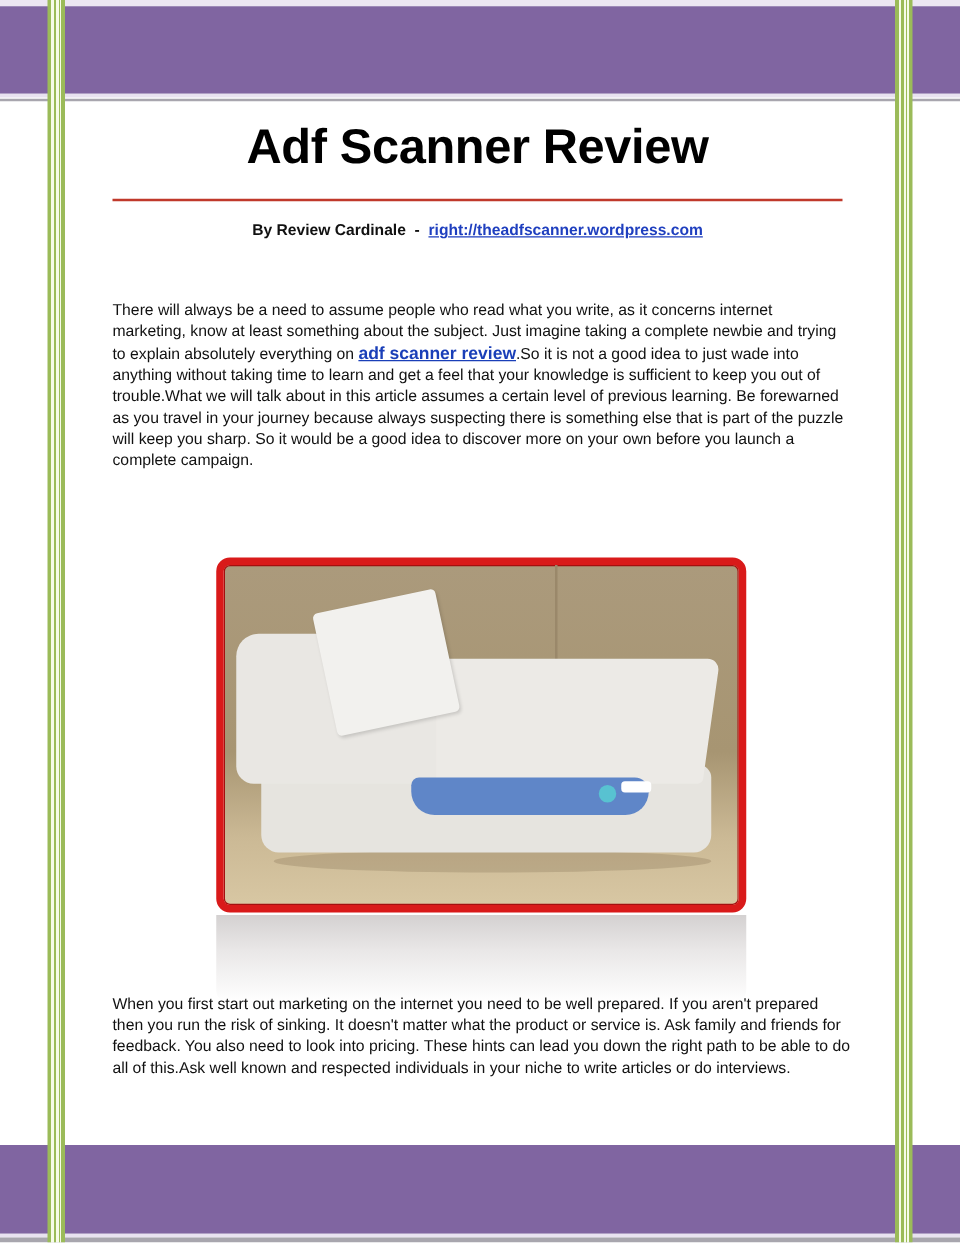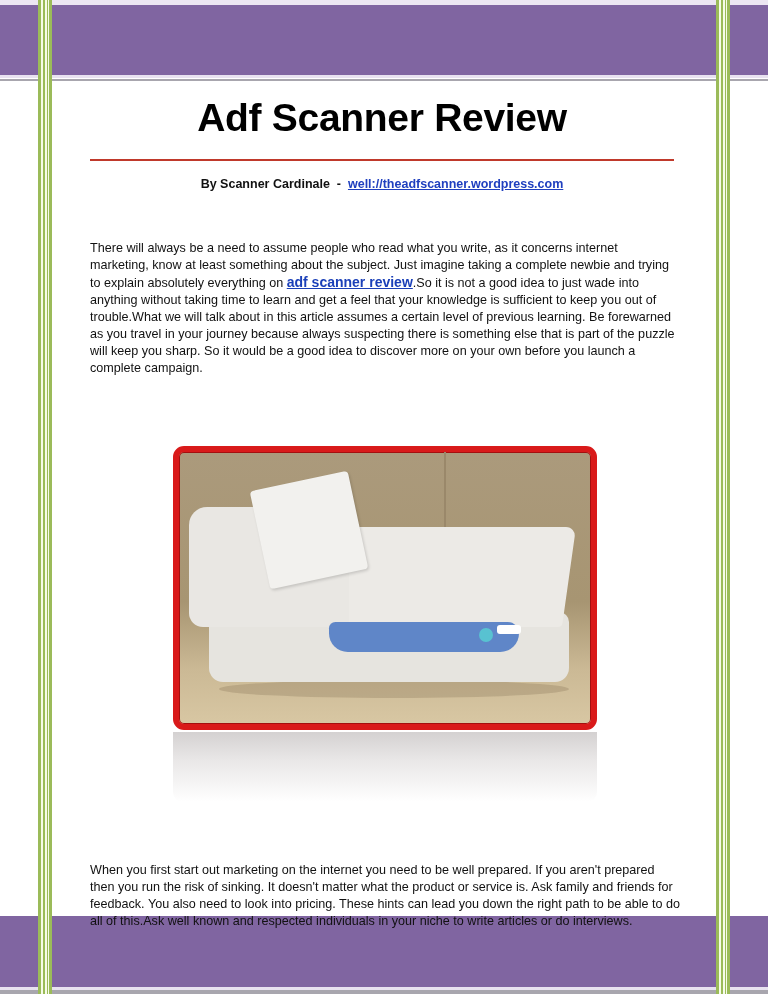--- a/index.html
+++ b/index.html
@@ -48,21 +48,21 @@
       position: absolute; top: 177px; left: 90px; width: 584px;
       text-align: center; font-size: 12.5px; font-weight: bold; color: #111;
     }
     .byline a { color: #1f3fbf; text-decoration: underline; }
 
     .para {
       position: absolute; left: 90px; width: 590px;
       font-size: 12.6px; line-height: 17px; color: #111;
     }
     .para.p1 { top: 240px; }
-    .para.p2 { top: 862px; }
+    .para.p2 { top: 795px; }
     .para .kw { color: #1a3fb8; font-weight: bold; text-decoration: underline; font-size: 14px; }
 
     .photo-frame {
       position: absolute; left: 173px; top: 446px; width: 412px; height: 272px;
       border: 6px solid #d91a1a; border-radius: 11px; overflow: hidden;
       background: linear-gradient(to bottom, #ab9a7c 0%, #a79572 55%, #cbb995 80%, #d8c7a3 100%);
       box-shadow: inset 0 0 0 1px #a40f0f;
     }
     .reflection {
       position: absolute; left: 173px; top: 732px; width: 424px; height: 70px;
@@ -93,21 +93,21 @@
 <div class="band-lav l2"></div>
 <div class="band-rule r2"></div>
 
 <div class="vstripe left"></div>
 <div class="vstripe right"></div>
 
 <h1 class="title" style="margin:0;">Adf Scanner Review</h1>
 <div class="title-rule"></div>
 
 <div class="byline">
-  <span style="white-space:pre;">By Scanner Cardinale  -  </span><a>well://theadfscanner.wordpress.com</a>
+  <span style="white-space:pre;">By Review Cardinale  -  </span><a>right://theadfscanner.wordpress.com</a>
 </div>
 
 <div class="para p1">
   <span>There will always be a need to assume people who read what you write, as it concerns internet marketing, know at least something about the subject. Just imagine taking a complete newbie and trying to explain absolutely everything on </span><a class="kw">adf scanner review</a><span>.So it is not a good idea to just wade into anything without taking time to learn and get a feel that your knowledge is sufficient to keep you out of trouble.What we will talk about in this article assumes a certain level of previous learning. Be forewarned as you travel in your journey because always suspecting there is something else that is part of the puzzle will keep you sharp. So it would be a good idea to discover more on your own before you launch a complete campaign.</span>
 </div>
 
 <div class="photo-frame" title="ADF flatbed document scanner photo with red rounded frame and reflection">
   <div class="sc wall-seam"></div>
   <div class="sc shadow-floor"></div>
   <div class="sc body-base"></div>

